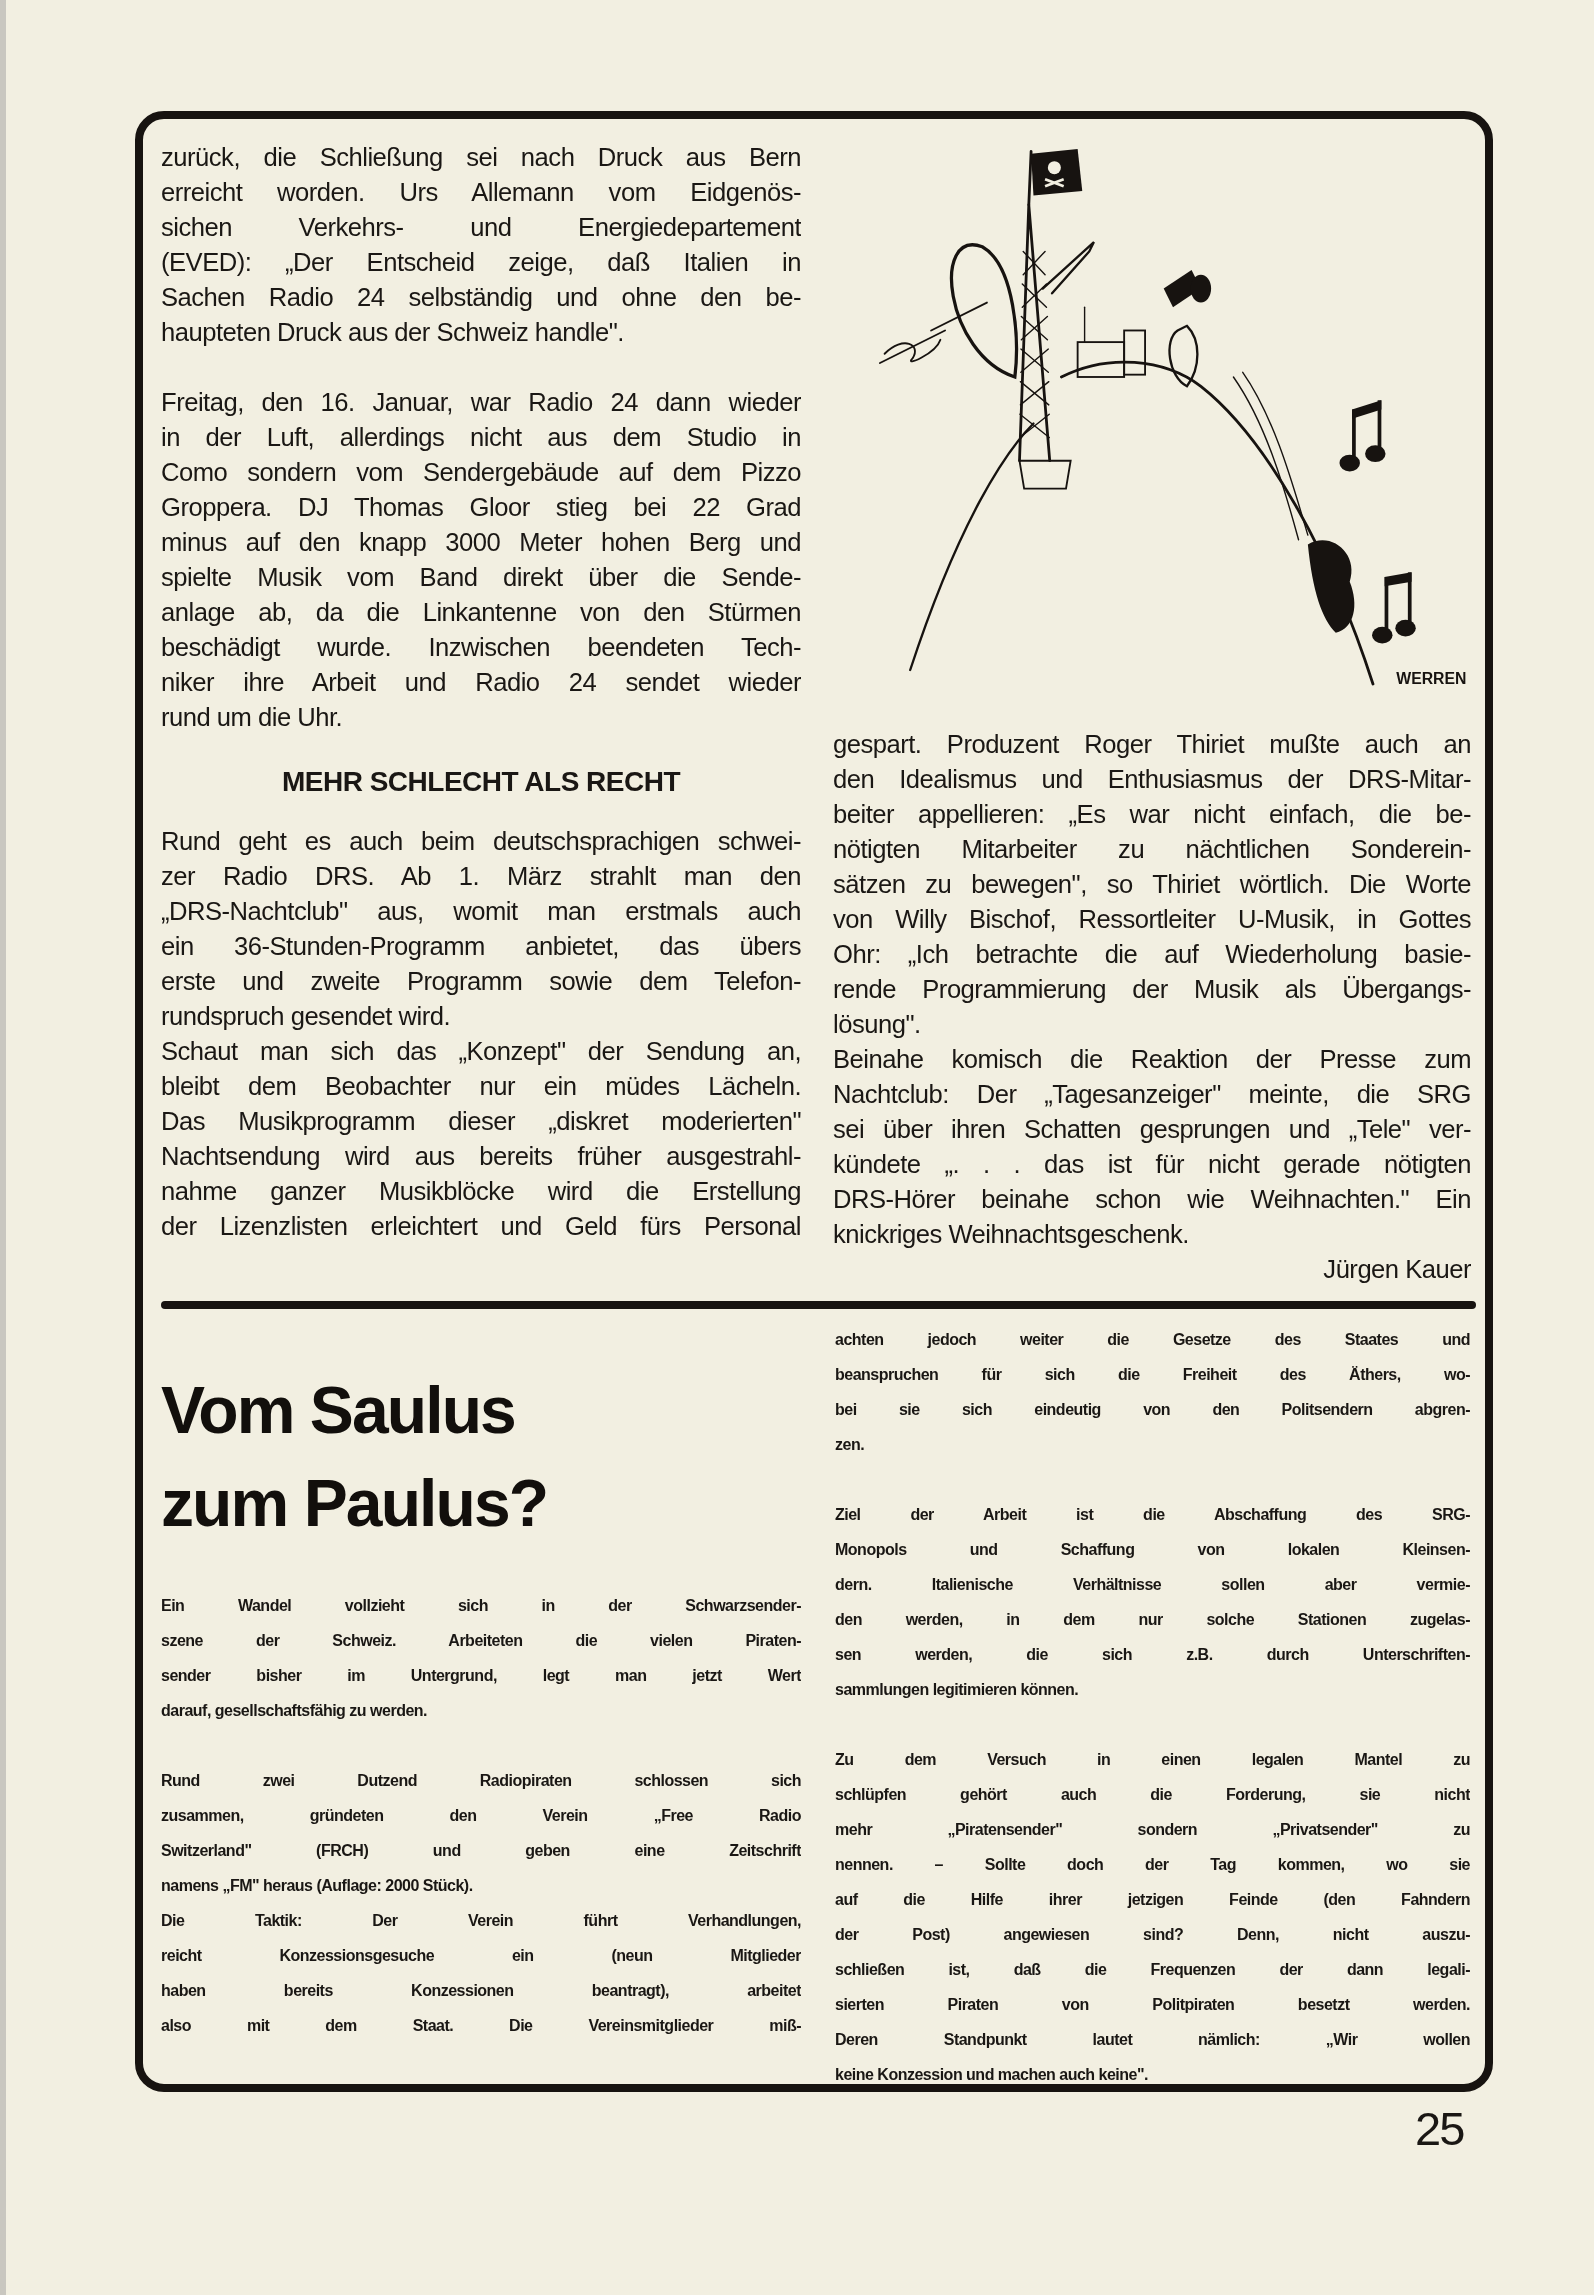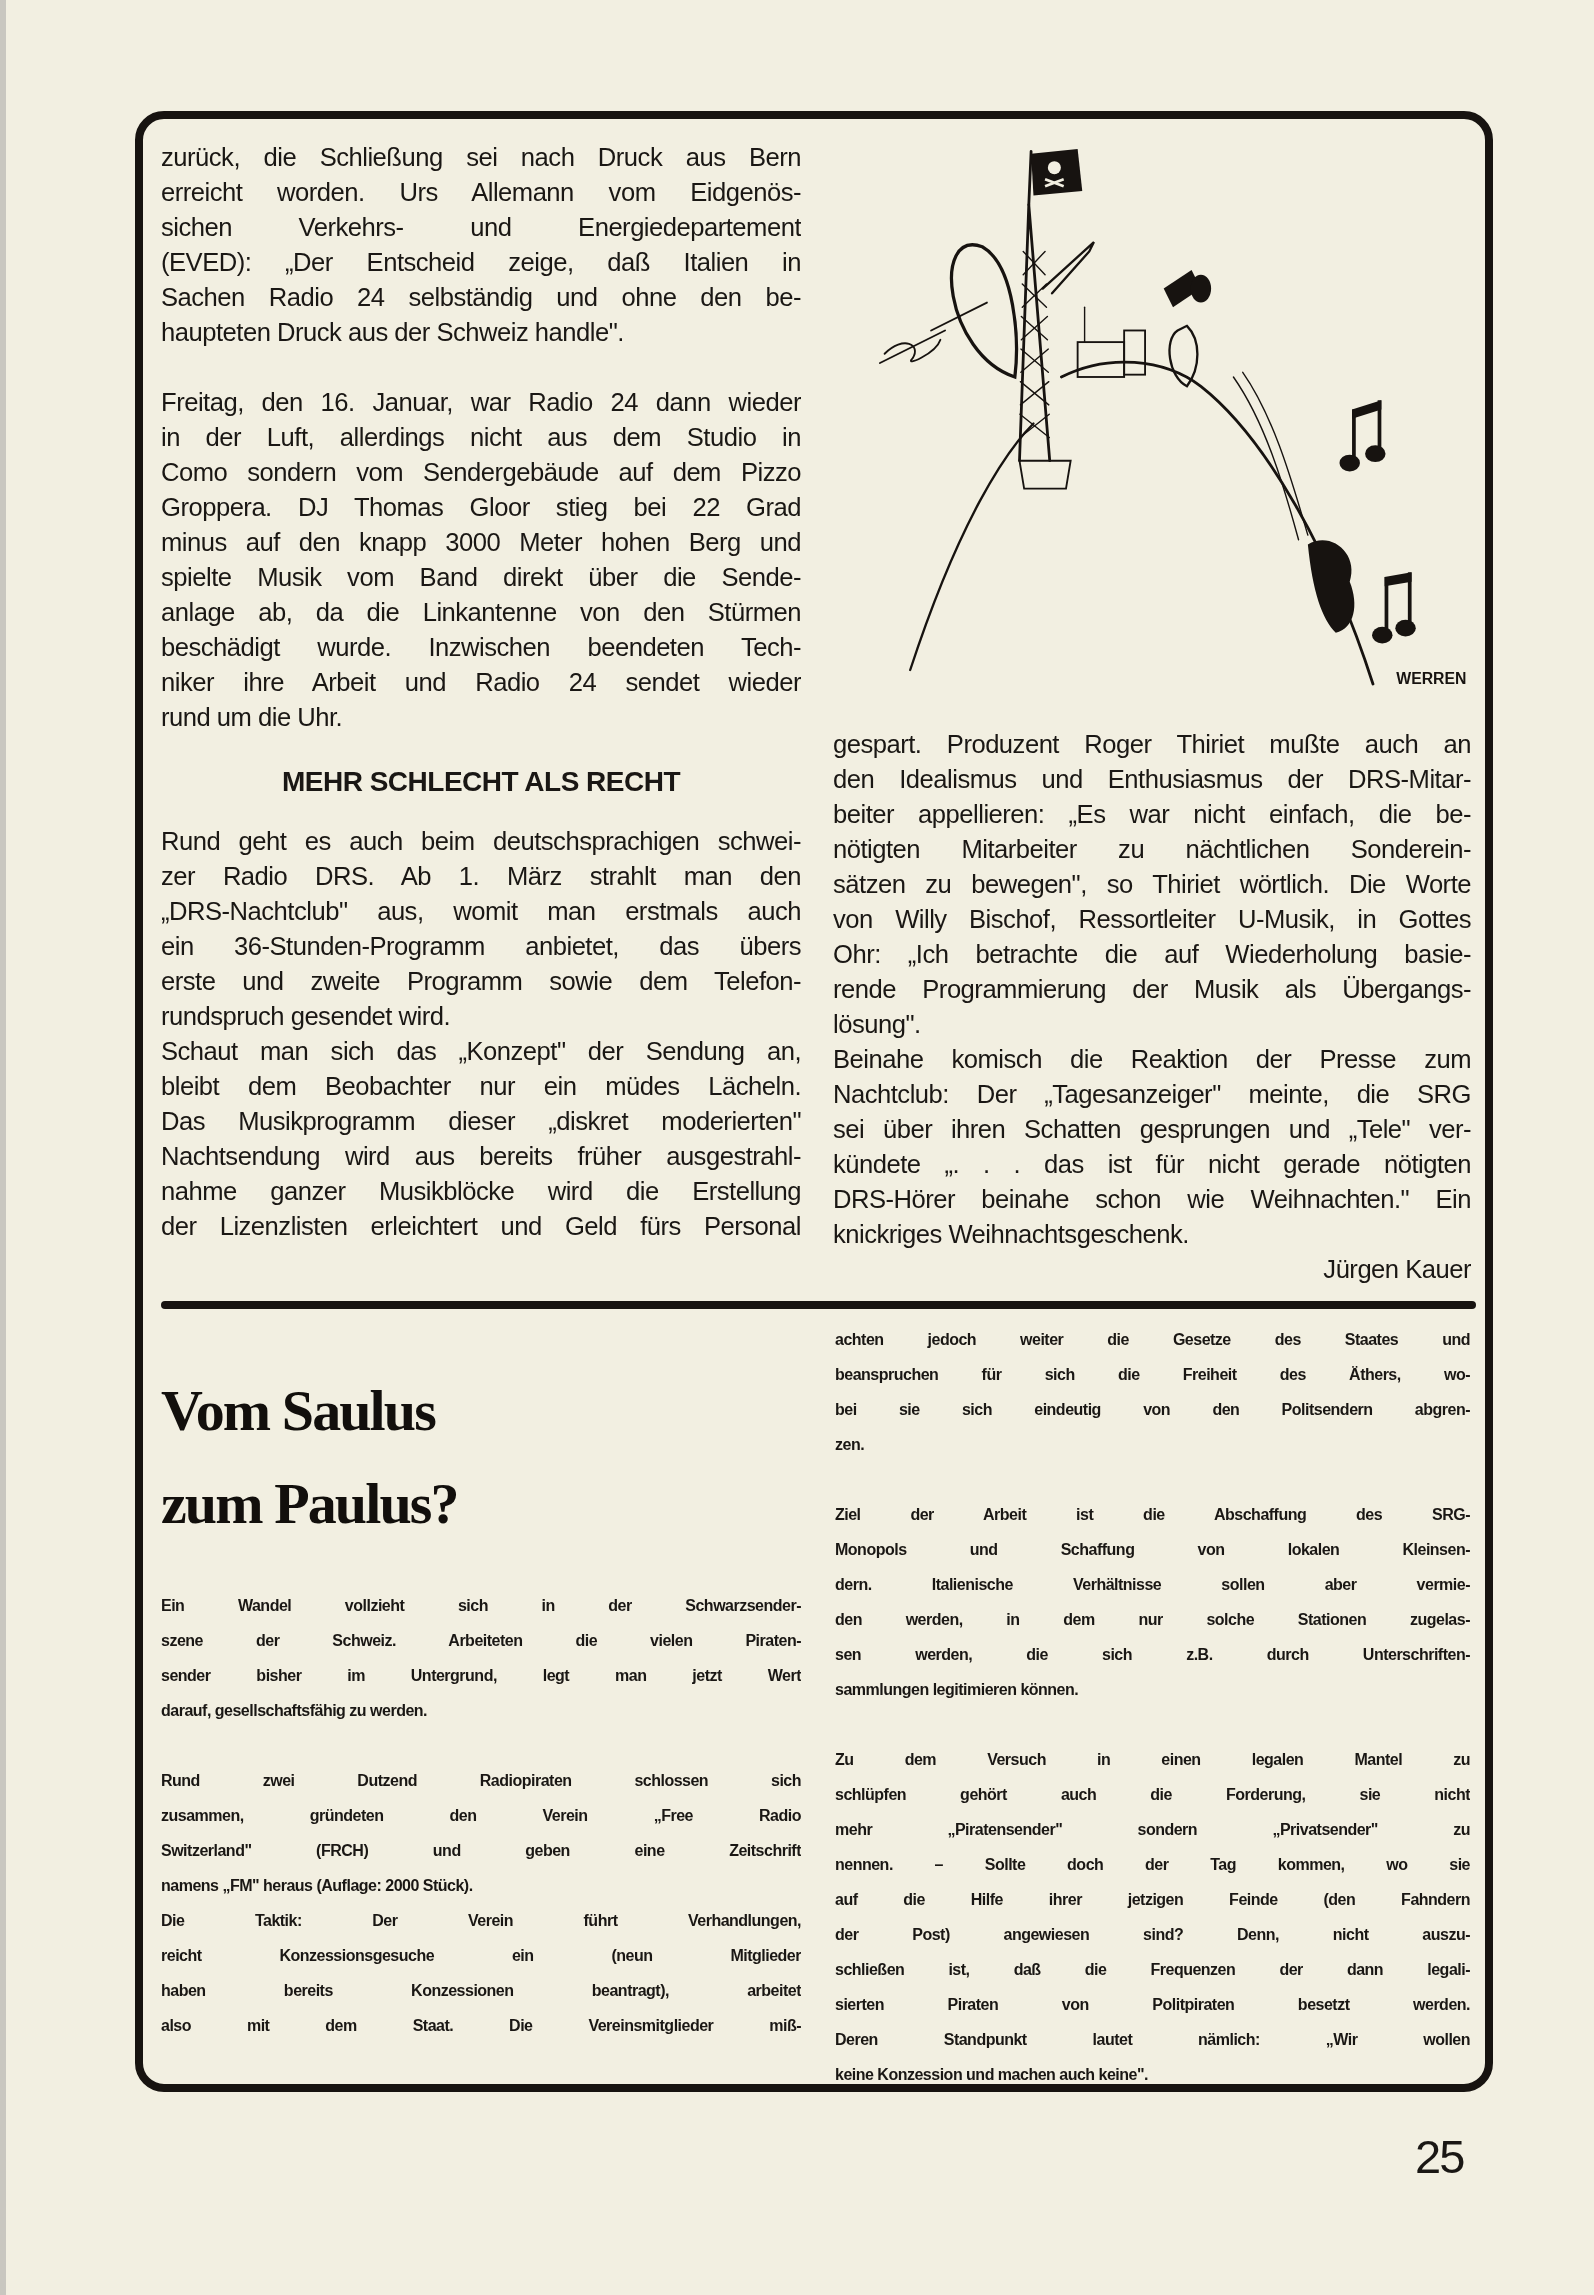--- a/index.html
+++ b/index.html
@@ -25,26 +25,26 @@
   .gap { height:35px; }
   .subhead {
     font-weight:bold; font-size:28px; text-align:center; letter-spacing:-0.5px;
     height:47px; line-height:47px;
   }
   .divider {
     position:absolute; left:161px; top:1301px; width:1315px; height:8.4px;
     background:#171310; border-radius:4.2px;
   }
   .headline {
-    font-family:Liberation Serif, serif; font-weight:bold; font-size:58px;
+    font-family:Liberation Sans, sans-serif; font-weight:bold; font-size:66px;
     line-height:93px; letter-spacing:-1.9px; color:#120f0c;
   }
   .pagenum {
     position:absolute; left:1415px; top:2101px; font-size:47px;
-    letter-spacing:-1.9px; color:#1a1714;margin-top:28px;
+    letter-spacing:-1.9px; color:#1a1714;
   }
   .illus { position:absolute; left:866px; top:135px; width:600px; height:577px; }
 </style>
 </head>
 <body>
 
 <div class="edge"></div>
 <div class="frame"></div>
 
 <div class="col reg" style="left:161px; top:140px; width:640px;">

